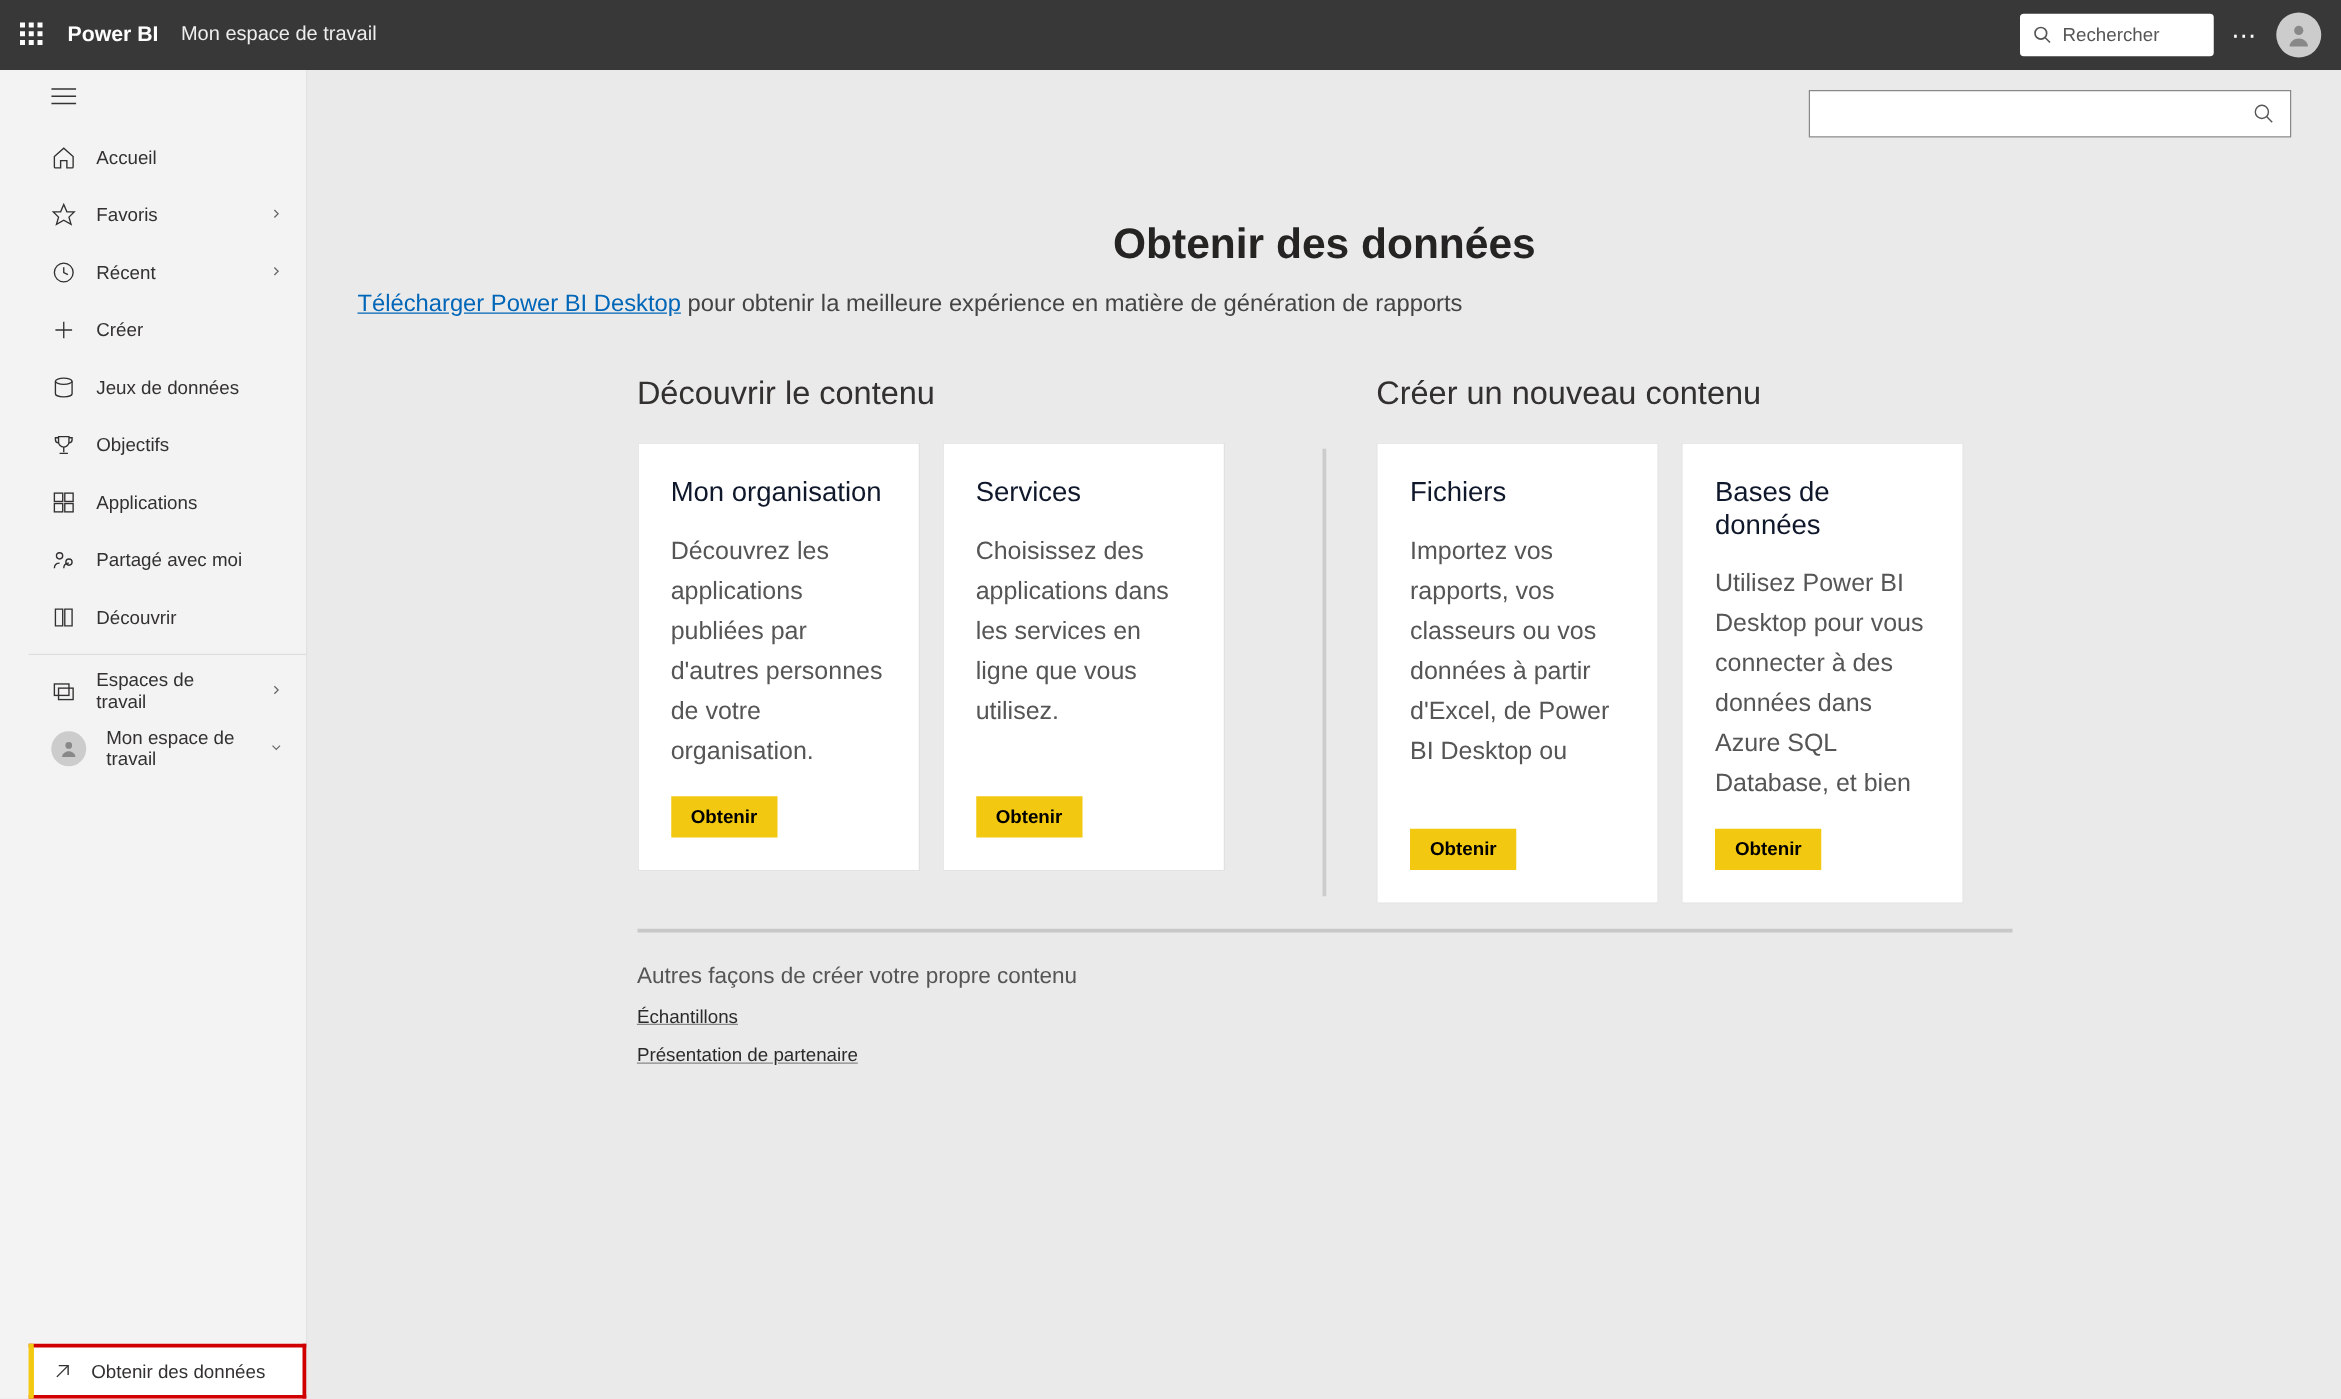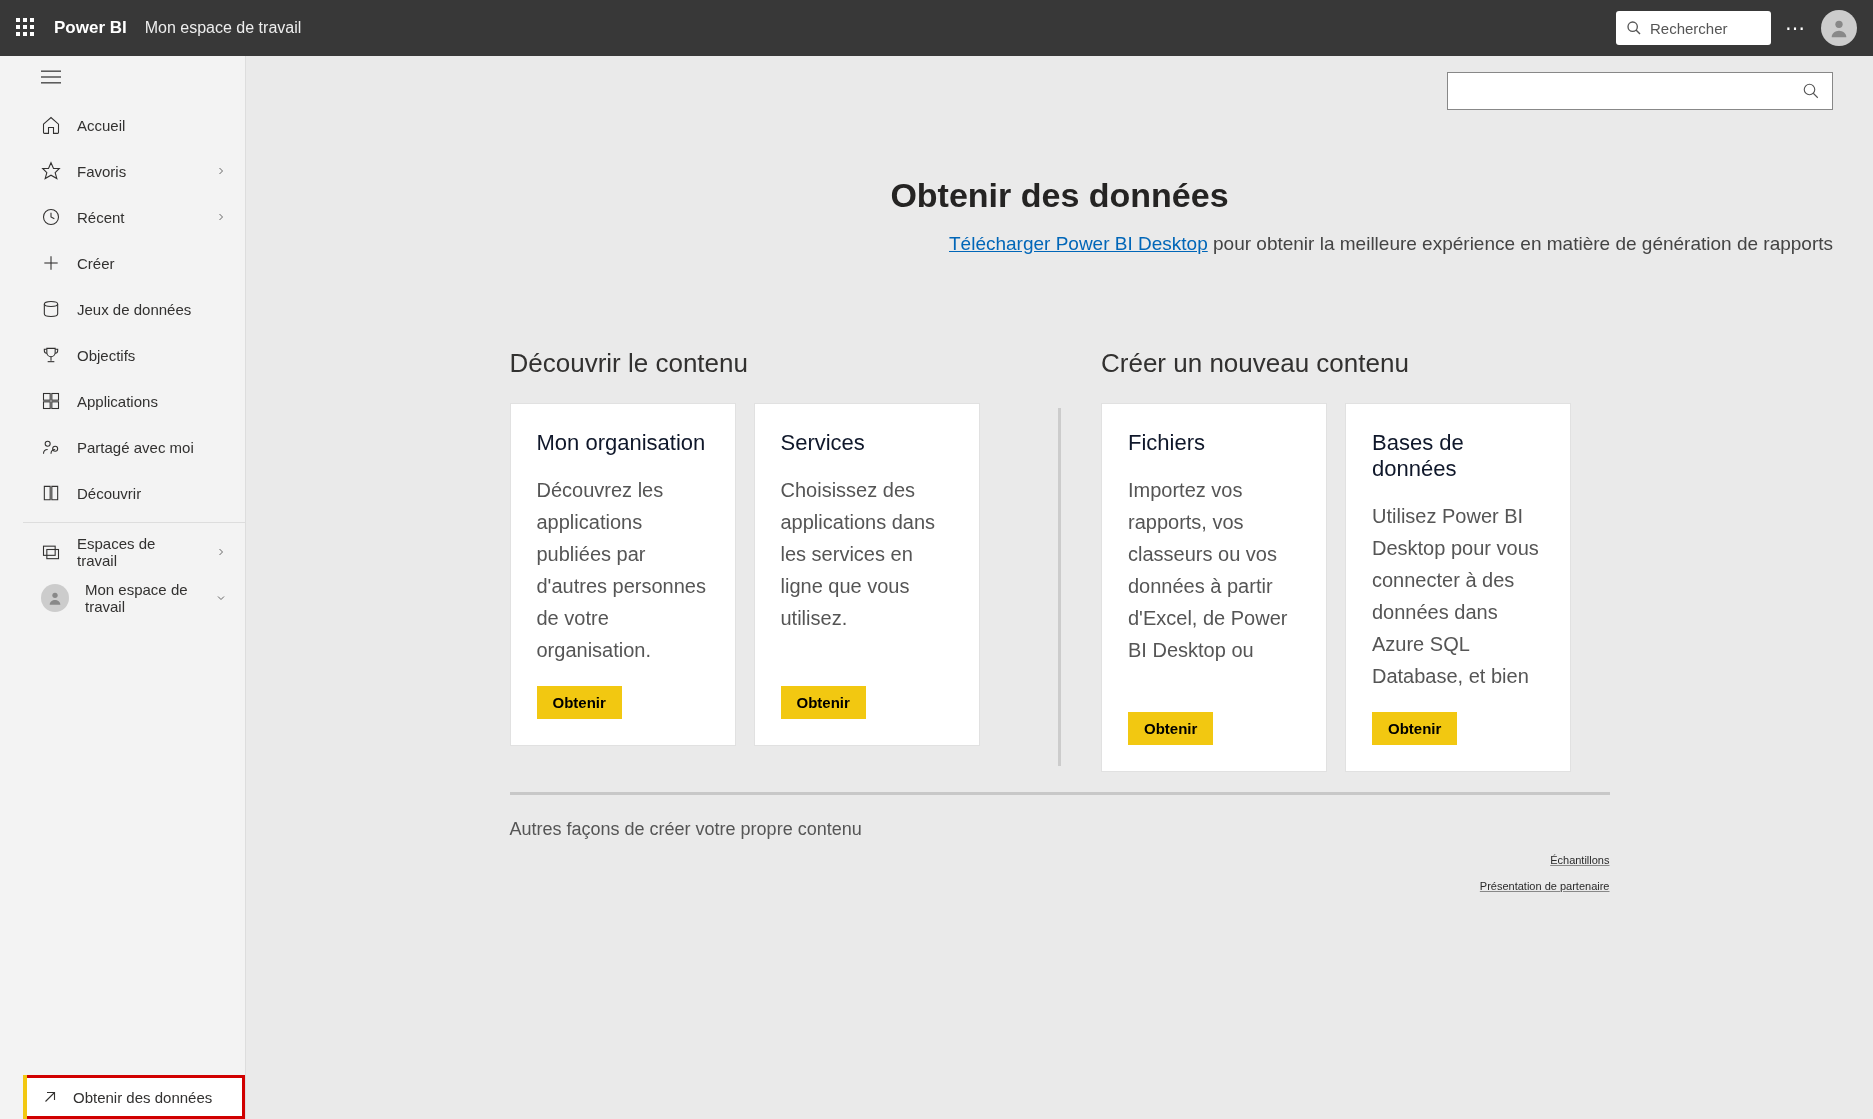--- a/index.html
+++ b/index.html
@@ -42,40 +42,40 @@
 .get-data-item::before { content:""; position:absolute; left:-4px; top:-3px; bottom:-3px; width:4px; background:#f2c811; }
 .get-data-item svg { width: 18px; height: 18px; stroke: #323130; fill: none; stroke-width: 1.5; }
 
 
 .main { flex: 1; background: #eaeaea; padding: 20px 40px 40px 40px; overflow: auto; position: relative; }
 .top-search { position: absolute; top: 16px; right: 40px; width: 386px; height: 38px; border: 1px solid #888; background: #fff; display: flex; align-items: center; padding: 0 12px; }
 .top-search input { flex: 1; border: none; outline: none; font-size: 16px; }
 .top-search svg { width: 18px; height: 18px; stroke: #555; fill: none; stroke-width: 1.5; }
 
 .page-title { text-align: center; font-size: 34px; font-weight: 700; margin-top: 100px; color: #252423; }
-.subtitle { text-align: right; font-size: 19px; margin-top: 18px; color: #444; }
+.subtitle { text-align: left; font-size: 19px; margin-top: 18px; color: #444; }
 .subtitle a { color: #0066b8; text-decoration: underline; }
 
-.sections { display: flex; gap: 40px; margin-top: 93px; width: 100%; max-width: 1100px; margin-left: auto; margin-right: auto; }
+.sections { display: flex; gap: 40px; margin-top: 44px; width: 100%; max-width: 1100px; margin-left: auto; margin-right: auto; }
 .section { flex: 1; position: relative; }
 .section-title { font-size: 26px; font-weight: 400; color: #323130; margin-bottom: 24px; }
 .vbar { width: 3px; background: #ccc; align-self: stretch; margin-top: 60px; margin-bottom: 6px; }
 
 .cards { display: flex; gap: 18px; }
 .card { background: #fff; width: 226px; padding: 26px 26px 26px 26px; border: 1px solid #e1e1e1; display: flex; flex-direction: column; min-height: 280px; }
 .card h3 { font-size: 22px; font-weight: 400; color: #0f172a; margin-bottom: 18px; }
 .card p { font-size: 20px; color: #555; line-height: 1.6; flex: 1; }
 .card button { background: #f2c811; border: none; padding: 8px 16px; font-size: 15px; font-weight: 600; cursor: pointer; align-self: flex-start; margin-top: 20px; }
 
 .bottom-rule { border-top: 3px solid #c8c8c8; margin: 20px auto 0 auto; max-width: 1100px; }
 
 .bottom-links { display: flex; gap: 60px; margin: 24px auto 0 auto; max-width: 1100px; }
 .bottom-col { flex: 1; }
 .bottom-col h4 { font-size: 18px; font-weight: 400; color: #555; margin-bottom: 14px; }
-.bottom-col a { display: block; color: #2a2a2a; text-decoration: underline; text-decoration-color: #888; font-size: 11px; margin-bottom: 14px; cursor: pointer; text-align: right; }
+.bottom-col a { display: block; color: #2a2a2a; text-decoration: underline; text-decoration-color: #888; font-size: 15px; margin-bottom: 14px; cursor: pointer; }
 </style>
 </head>
 <body>
 
 <div class="header">
   <div class="header-left">
     <div class="waffle">
       <span></span>
         <span></span>
         <span></span>

